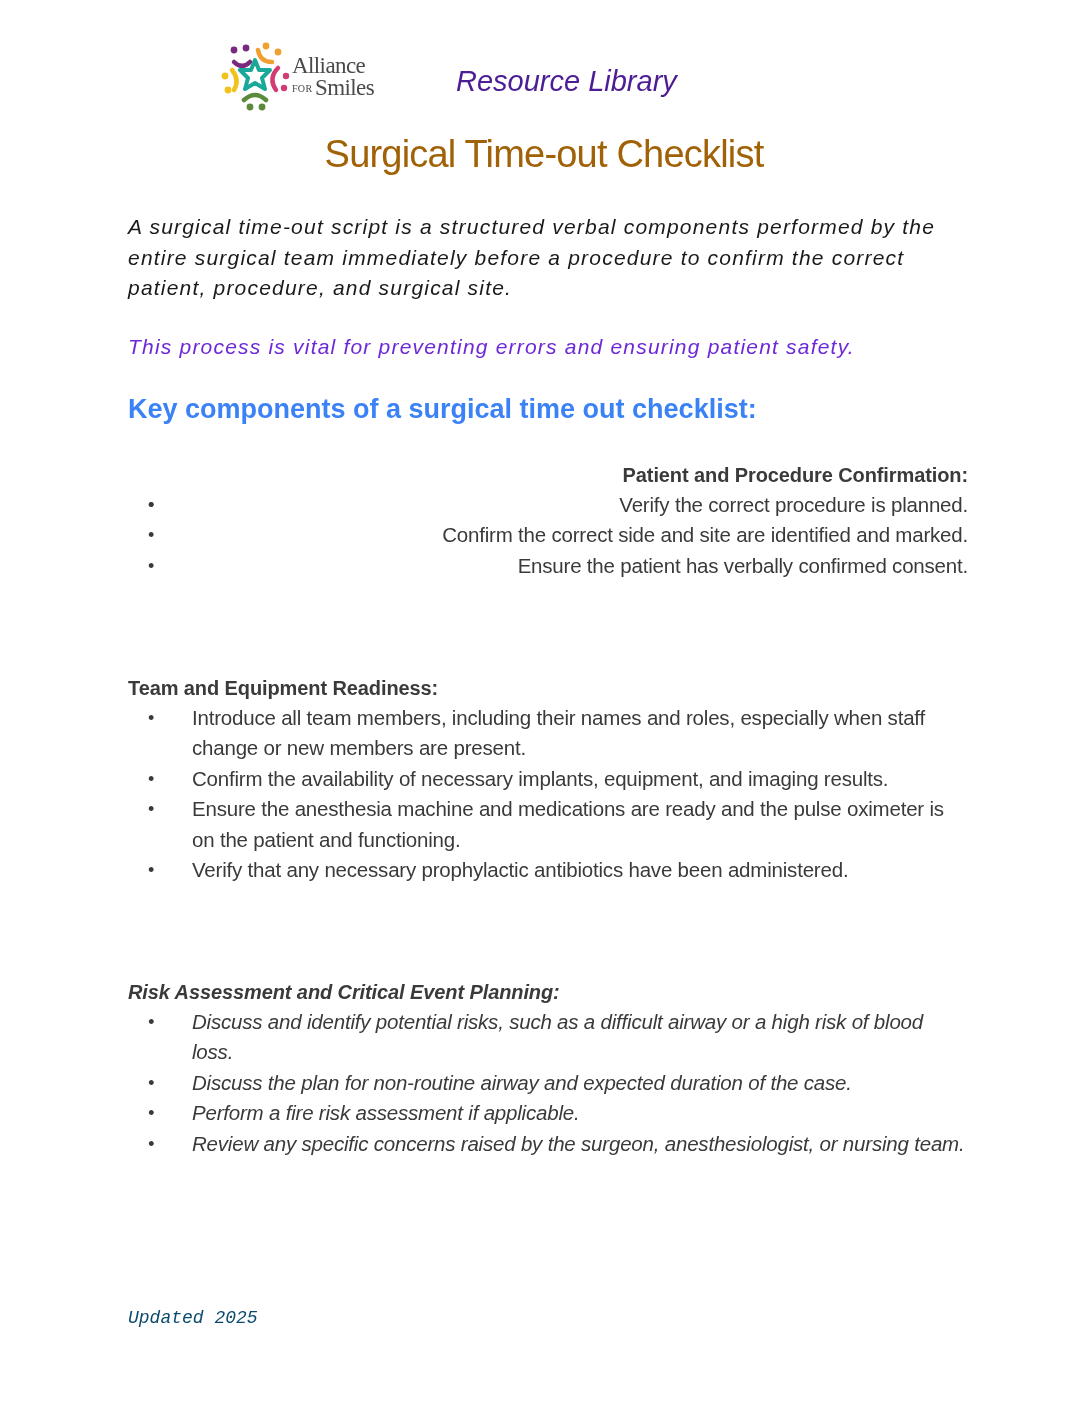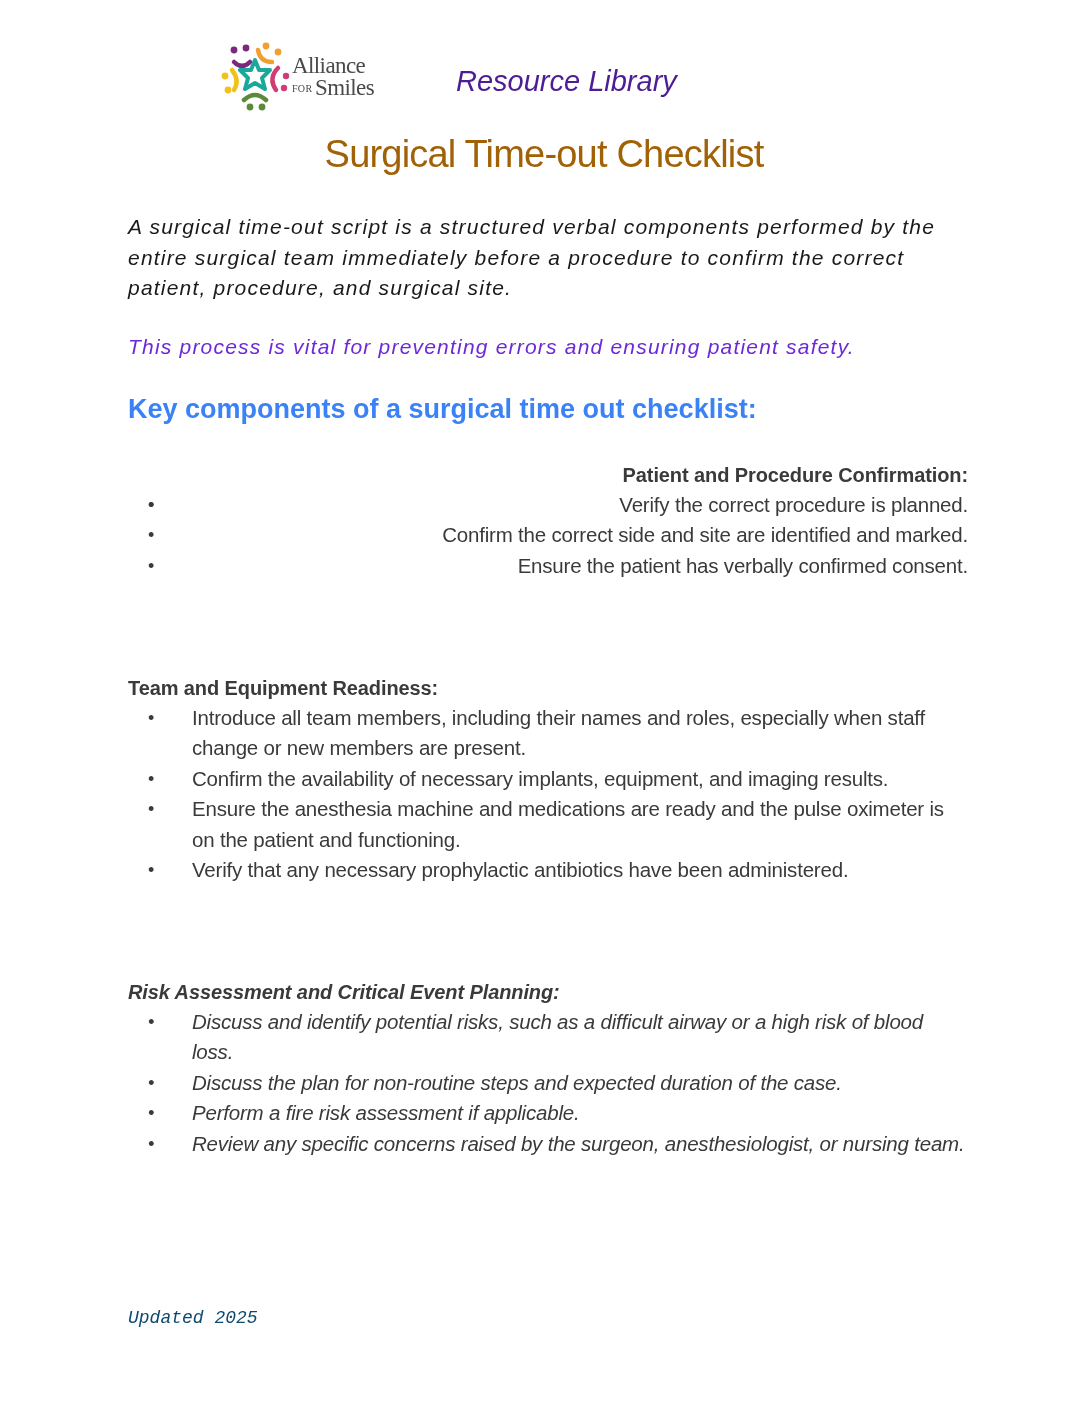--- a/index.html
+++ b/index.html
@@ -227,19 +227,19 @@
     <li class="bullet-item"><span class="bullet-dot">•</span><span>Confirm the availability of necessary implants, equipment, and imaging results.</span></li>
     <li class="bullet-item"><span class="bullet-dot">•</span><span>Ensure the anesthesia machine and medications are ready and the pulse oximeter is on the patient and functioning.</span></li>
     <li class="bullet-item"><span class="bullet-dot">•</span><span>Verify that any necessary prophylactic antibiotics have been administered.</span></li>
   </ul>
 </div>
 
 <div class="section" style="top:977px;font-style:italic;">
   <h3 class="section-heading">Risk Assessment and Critical Event Planning:</h3>
   <ul class="bullets">
     <li class="bullet-item"><span class="bullet-dot">•</span><span>Discuss and identify potential risks, such as a difficult airway or a high risk of blood loss.</span></li>
-    <li class="bullet-item"><span class="bullet-dot">•</span><span>Discuss the plan for non-routine steps and expected duration of the case.</span></li>
+    <li class="bullet-item"><span class="bullet-dot">•</span><span>Discuss the plan for non-routine airway and expected duration of the case.</span></li>
     <li class="bullet-item"><span class="bullet-dot">•</span><span>Perform a fire risk assessment if applicable.</span></li>
     <li class="bullet-item"><span class="bullet-dot">•</span><span>Review any specific concerns raised by the surgeon, anesthesiologist, or nursing team.</span></li>
   </ul>
 </div>
 
 <div class="footer-updated">Updated 2025</div>
 
 </body></html>

